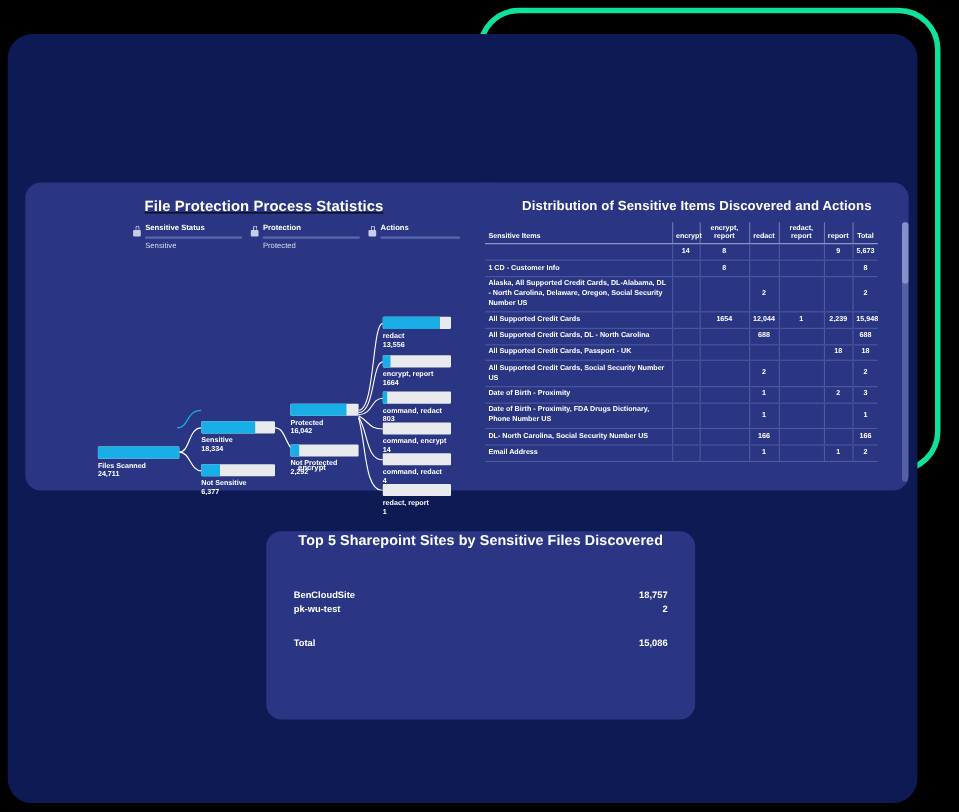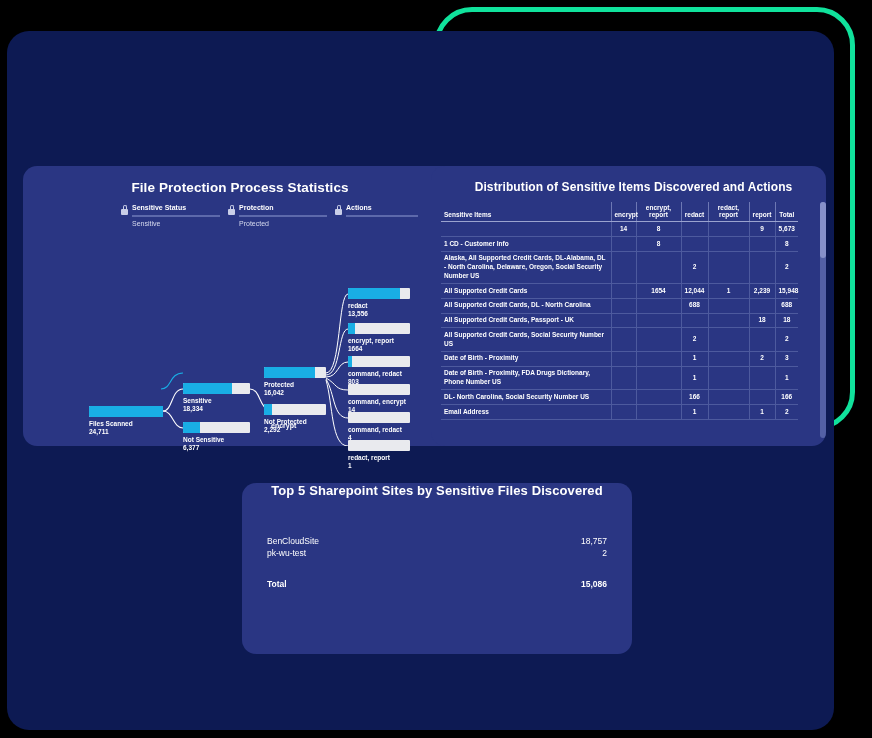--- a/index.html
+++ b/index.html
@@ -38,21 +38,21 @@
   }
 
   .card-title {
     text-align: center;
     color: #ffffff;
     font-weight: bold;
     letter-spacing: .1px;
   }
 
   
-  #card-tree { left: 16px; top: 135px; width: 434px; height: 280px; }
+  #card-tree { left: 16px; top: 135px; width: 434px; height: 280px; text-decoration: underline; }
   #card-tree .card-title { font-size: 13.5px; margin-top: 14px; }
 
   .filters { position: absolute; left: 0; top: 38px; width: 100%; height: 30px; }
   .filter { position: absolute; top: 0; }
   .filter .lock {
     position: absolute; left: 0; top: 3px;
     width: 7px; height: 8px;
   }
   .filter .lock .shackle {
     position: absolute; left: 1.5px; top: -2.5px;
@@ -150,21 +150,21 @@
   
   #card-sp { left: 235px; top: 452px; width: 390px; height: 171px; }
   #card-sp .card-title { font-size: 13px; }
 
   .sp-table {
     position: absolute; left: 25px; right: 25px; top: 52px;
     font-size: 8.5px; color: #ffffff;
   }
   .sp-row { display: flex; justify-content: space-between; }
   .sp-head { font-weight: bold; margin-bottom: 13px; }
-  .sp-data { font-weight: normal; line-height: 1.45; }
+  .sp-data { font-weight: bold; line-height: 1.45; }
   .sp-total { font-weight: bold; margin-top: 19px; }
 </style>
 </head>
 <body>
 
 <div id="root">
 
   <div class="green-frame"></div>
 
   <div class="panel">

